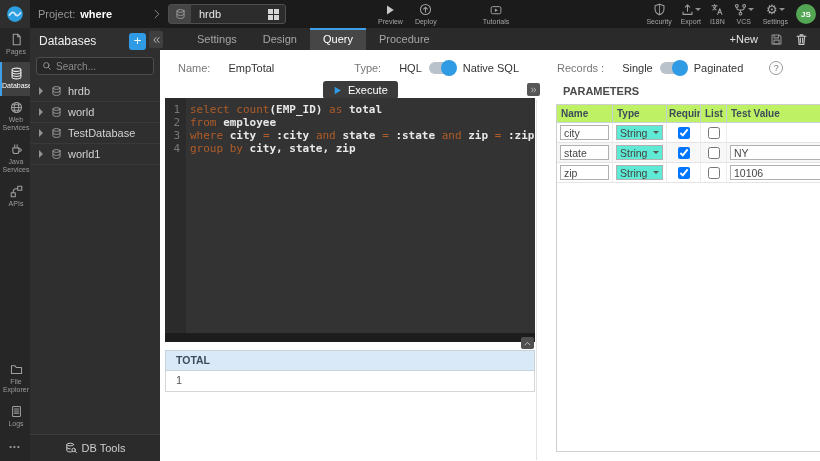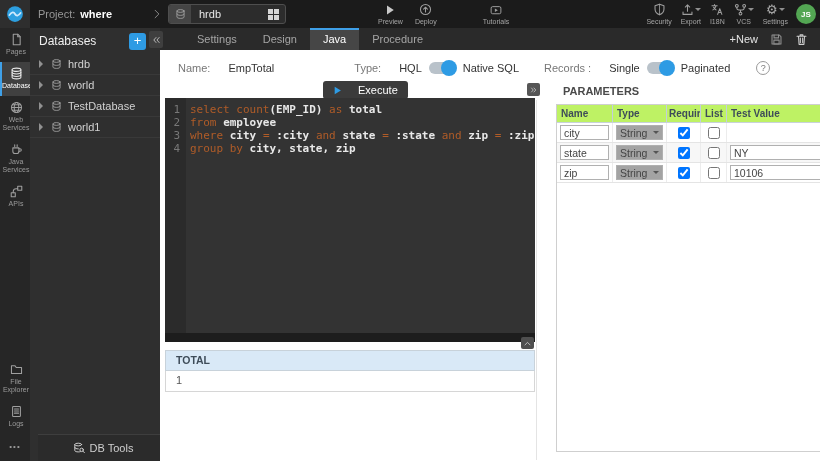--- a/index.html
+++ b/index.html
@@ -55,21 +55,21 @@
              line-height:15px; text-align:center; cursor:pointer; margin-right:8px; }
   .search { margin:3px 6px 6px; height:18px; background:#272727; border:1px solid #4c4c4c; border-radius:3px;
             display:flex; align-items:center; padding:0 5px; gap:4px; }
   .search input { background:transparent; border:none; outline:none; color:#bdbdbd; font-size:10px; width:90px;
                   font-family:"Liberation Sans", sans-serif; }
   .search input::placeholder { color:#8a8a8a; }
   .db-item { height:21px; display:flex; align-items:center; gap:6px; padding-left:9px;
              border-bottom:1px solid #393939; cursor:pointer; }
   .db-item .tri { width:0; height:0; border:4px solid transparent; border-left-color:#919191; margin-right:-2px; }
   .db-item .lbl { color:#d2d2d2; font-size:11px; }
-  .dbp-foot { position:absolute; left:8px; bottom:0; width:100%; height:27px; background:#2b2b2b;
+  .dbp-foot { position:absolute; left:0; bottom:0; width:100%; height:27px; background:#2b2b2b;
               border-top:1px solid #3e3e3e; display:flex; align-items:center; justify-content:center; gap:5px;
               color:#cfcfcf; font-size:11px; cursor:pointer; }
   .panel-collapse { position:absolute; left:149px; top:31px; width:14px; height:17px; background:#3f3f3f;
                     border-radius:2px; display:flex; align-items:center; justify-content:center; cursor:pointer; z-index:5; }
 
   
   .main { position:absolute; left:160px; top:28px; width:660px; height:433px; }
   .tabbar { position:absolute; left:0; top:0; width:660px; height:22px; background:#2a2a2a;
             display:flex; align-items:stretch; }
   .tab { padding:0 13px; line-height:22px; font-size:11px; color:#a5a5a5; cursor:pointer; }
@@ -85,21 +85,21 @@
                 font-size:11px; color:#555; }
   .cfg-label { color:#777; }
   .cfg-value { color:#333; margin-left:18px; }
   .toggle { position:relative; width:27px; height:12px; border-radius:6px; background:#b9c2ca; margin:0 7px; }
   .toggle .knob { position:absolute; right:-1px; top:-2px; width:16px; height:16px; border-radius:50%;
                   background:#2e9be4; }
   .help-circle { width:14px; height:14px; border:1px solid #9a9a9a; border-radius:50%; margin-left:26px;
                  font-size:9px; color:#777; display:flex; align-items:center; justify-content:center; }
 
   .execute-btn { position:absolute; left:163px; top:31px; height:18px; padding:0 10px; background:#3b3b3b;
-                 border-radius:3px; display:flex; align-items:center; gap:16px; color:#fff; font-size:11px;
+                 border-radius:3px; display:flex; align-items:center; gap:6px; color:#fff; font-size:11px;
                  cursor:pointer; }
   .expand-btn { position:absolute; left:367px; top:33px; width:13px; height:13px; background:#565656;
                 border-radius:2px; display:flex; align-items:center; justify-content:center; cursor:pointer; }
 
   .editor { position:absolute; left:5px; top:48px; width:370px; height:235px; background:#333333;
             font-family:"DejaVu Sans Mono", monospace; font-size:11px; overflow:hidden; cursor:text; }
   .editor::before { content:""; position:absolute; left:0; top:0; bottom:0; width:21px; background:#2b2b2b; }
   .ed-lines { position:relative; padding-top:5px; }
   .ed-line { display:flex; line-height:13px; white-space:pre; }
   .ln { width:15px; text-align:right; color:#787878; padding-right:0; margin-right:10px; flex:none; }
@@ -123,21 +123,21 @@
   .p-hcell { font-size:10px; font-weight:bold; color:#3e4c59; line-height:17px; padding-left:4px;
              border-right:1px solid #c3cfdb; overflow:hidden; white-space:nowrap; }
   .p-row { display:flex; height:20px; border-bottom:1px solid #e4e4e4; align-items:center; }
   .p-row.alt { background:#f7f7f7; }
   .p-cell { height:100%; display:flex; align-items:center; padding:0 3px; border-right:1px solid #ececec; }
   .c-name { width:56px; } .c-type { width:54px; } .c-req { width:34px; justify-content:center; }
   .c-list { width:26px; justify-content:center; } .c-test { flex:1; border-right:none; }
   .p-cell input[type=text] { width:100%; height:15px; border:1px solid #b0b0b0; font-size:10.5px; color:#444;
                              padding:0 3px; font-family:"Liberation Sans", sans-serif; outline:none; }
   .p-cell input[type=checkbox] { width:12px; height:12px; }
-  .fake-select { width:100%; height:15px; border:1px solid #b0b0b0; background:#a3a3a3; display:flex;
+  .fake-select { width:100%; height:15px; border:1px solid #b0b0b0; background:#5eead4; display:flex;
                  align-items:center; justify-content:space-between; padding:0 3px; font-size:10.5px; color:#444;
                  cursor:pointer; }
   .fake-select .arr { width:0; height:0; border:3.5px solid transparent; border-top-color:#555; margin-top:3px; }
 </style>
 </head>
 <body>
 
 <div class="app">
 
   <div class="topbar">
@@ -303,20 +303,27 @@
       <span class="lbl">Logs</span>
     </div>
     <div class="rail-dots">•••</div>
   </div>
 
   <div class="dbpanel">
     <div class="dbp-head">
       <span class="dbp-title">Databases</span>
       <span class="add-btn">+</span>
     </div>
+    <div class="search">
+      <svg class="ic" width="10" height="10" viewBox="0 0 16 16">
+        <circle cx="6.8" cy="6.8" r="4.3"></circle>
+          <path d="M10 10l3.4 3.4"></path>
+      </svg>
+      <input type="text" placeholder="Search..." style="">
+    </div>
     <div class="db-item">
       <span class="tri"></span>
       <svg class="ic" width="11" height="12" viewBox="0 0 16 16">
         <ellipse cx="8" cy="3.6" rx="5.2" ry="2"></ellipse>
           <path d="M2.8 3.6v8.8c0 1.1 2.3 2 5.2 2s5.2-.9 5.2-2V3.6"></path>
           <path d="M2.8 8c0 1.1 2.3 2 5.2 2s5.2-.9 5.2-2"></path>
       </svg>
       <span class="lbl">hrdb</span>
     </div>
     <div class="db-item">
@@ -361,21 +368,21 @@
   <div class="panel-collapse">
     <svg class="ic" width="10" height="10" viewBox="0 0 16 16" style="stroke:#d0d0d0">
       <path d="M8 4L4.5 8 8 12M13 4L9.5 8l3.5 4"></path>
     </svg>
   </div>
 
   <div class="main">
     <div class="tabbar">
       <div class="tab">Settings</div>
       <div class="tab">Design</div>
-      <div class="tab active">Java</div>
+      <div class="tab active">Query</div>
       <div class="tab">Procedure</div>
       <div class="tab-spacer"></div>
       <div class="new-label">+New</div>
       <div class="tab-ic">
         <svg class="ic" width="13" height="13" viewBox="0 0 16 16" style="stroke:#8f8f8f">
           <path d="M2.5 2.5h9l2 2v9h-11z"></path>
             <path d="M5 2.5V6h5.5V2.5"></path>
             <rect x="4.8" y="8.8" width="6.4" height="4.7"></rect>
         </svg>
       </div>
@@ -390,21 +397,21 @@
 
       <div class="config-row">
         <span class="cfg-label">Name:</span>
         <span class="cfg-value">EmpTotal</span>
         <span class="cfg-label" style="margin-left:80px">Type:</span>
         <span class="cfg-value">HQL</span>
         <span class="toggle">
             <span class="knob"></span>
           </span>
         <span class="cfg-value" style="margin-left:0">Native SQL</span>
-        <span class="cfg-label" style="margin-left:25px">Records :</span>
+        <span class="cfg-label" style="margin-left:38px">Records :</span>
         <span class="cfg-value">Single</span>
         <span class="toggle">
             <span class="knob"></span>
           </span>
         <span class="cfg-value" style="margin-left:0">Paginated</span>
         <span class="help-circle">?</span>
       </div>
 
       <div class="execute-btn">
         <svg width="9" height="9" viewBox="0 0 16 16">

